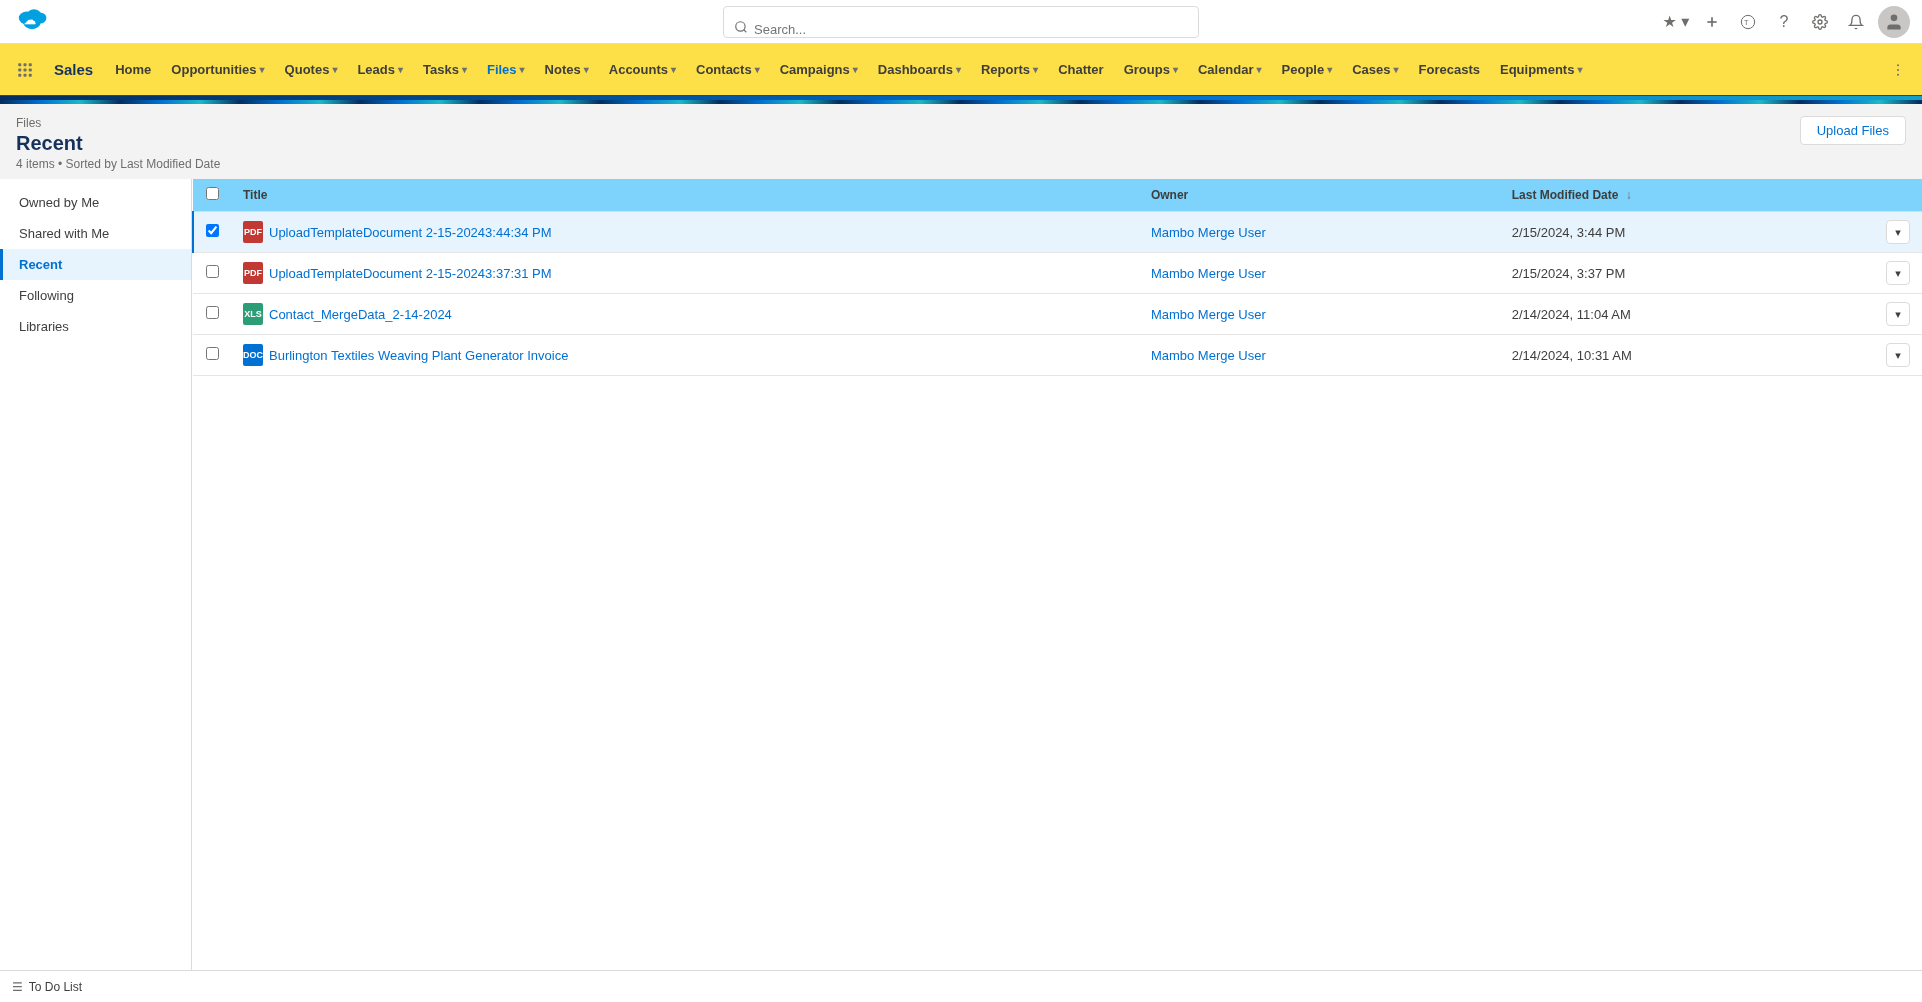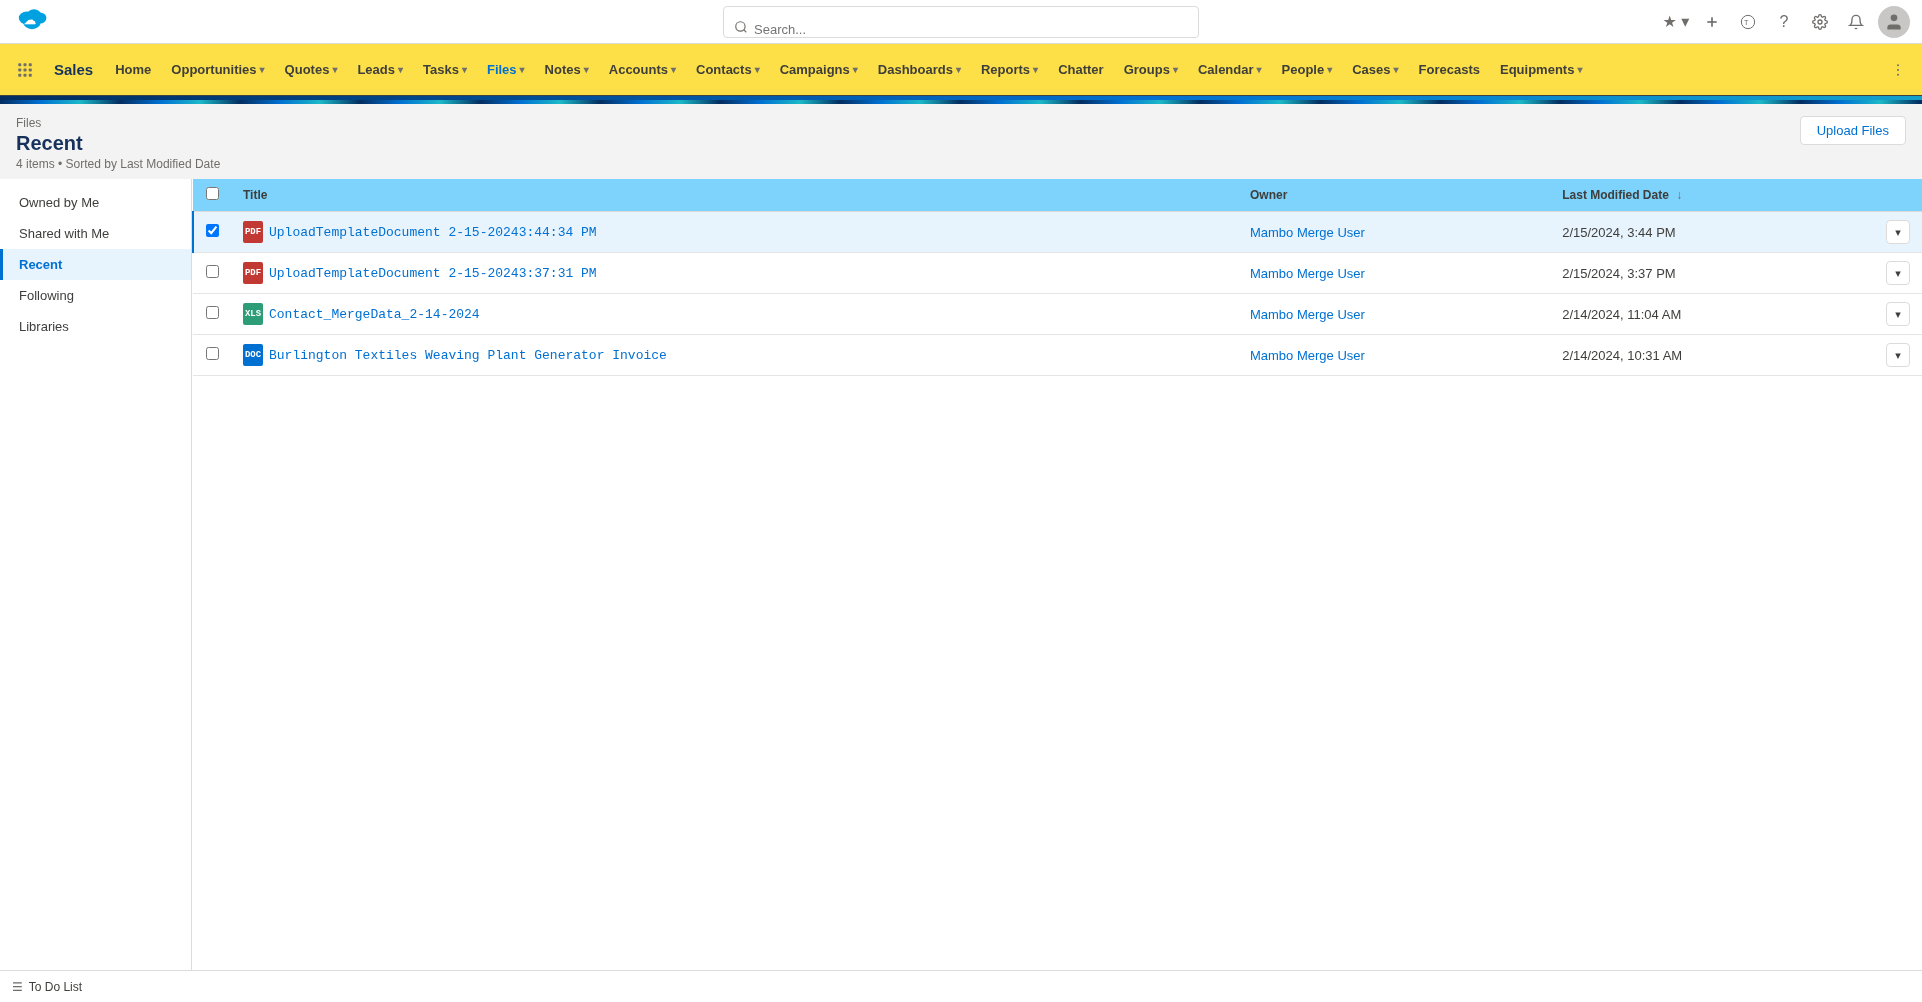--- a/index.html
+++ b/index.html
@@ -254,21 +254,20 @@
       padding: 8px 12px;
       vertical-align: middle;
     }
     .file-link {
       color: #0070d2;
       cursor: pointer;
       text-decoration: none;
       display: flex;
       align-items: center;
       gap: 6px;
-      font-family: Liberation Mono, monospace;
     }
     .owner-link { color: #0070d2; cursor: pointer; text-decoration: none; }
     .file-icon {
       width: 20px;
       height: 22px;
       display: inline-flex;
       align-items: center;
       justify-content: center;
       border-radius: 2px;
       font-size: 9px;

